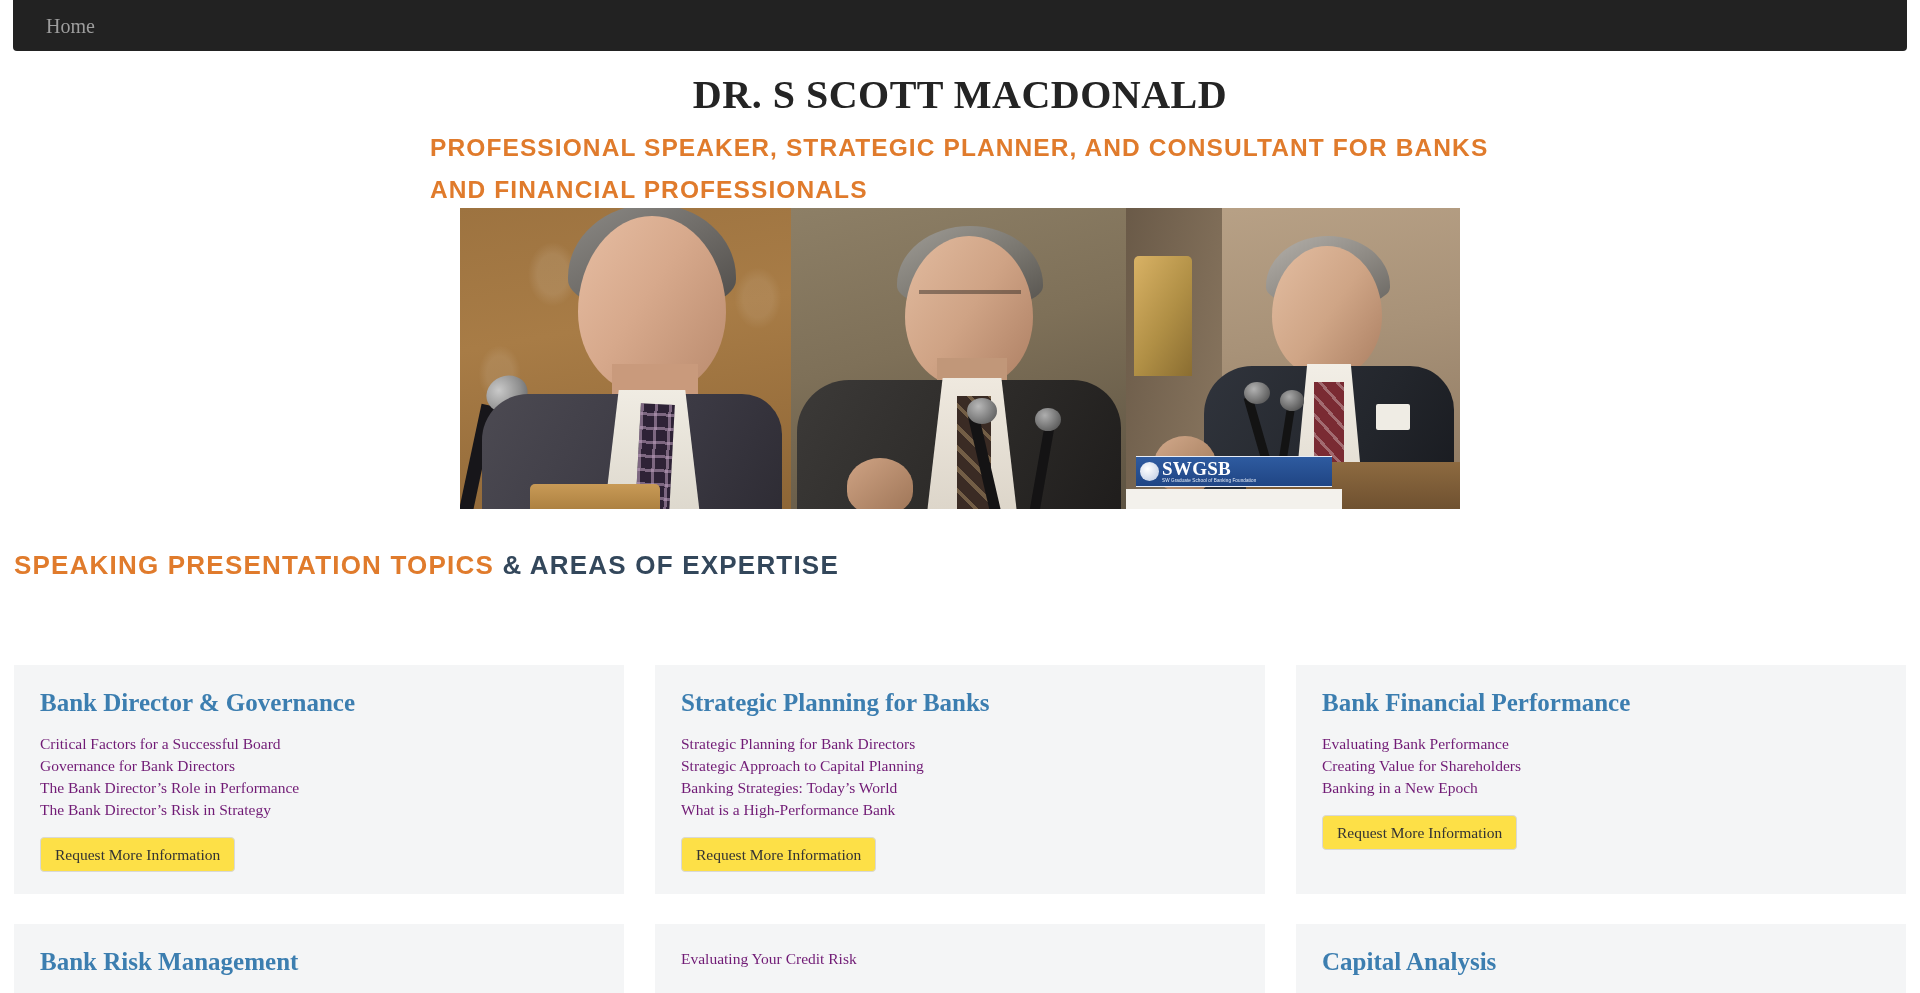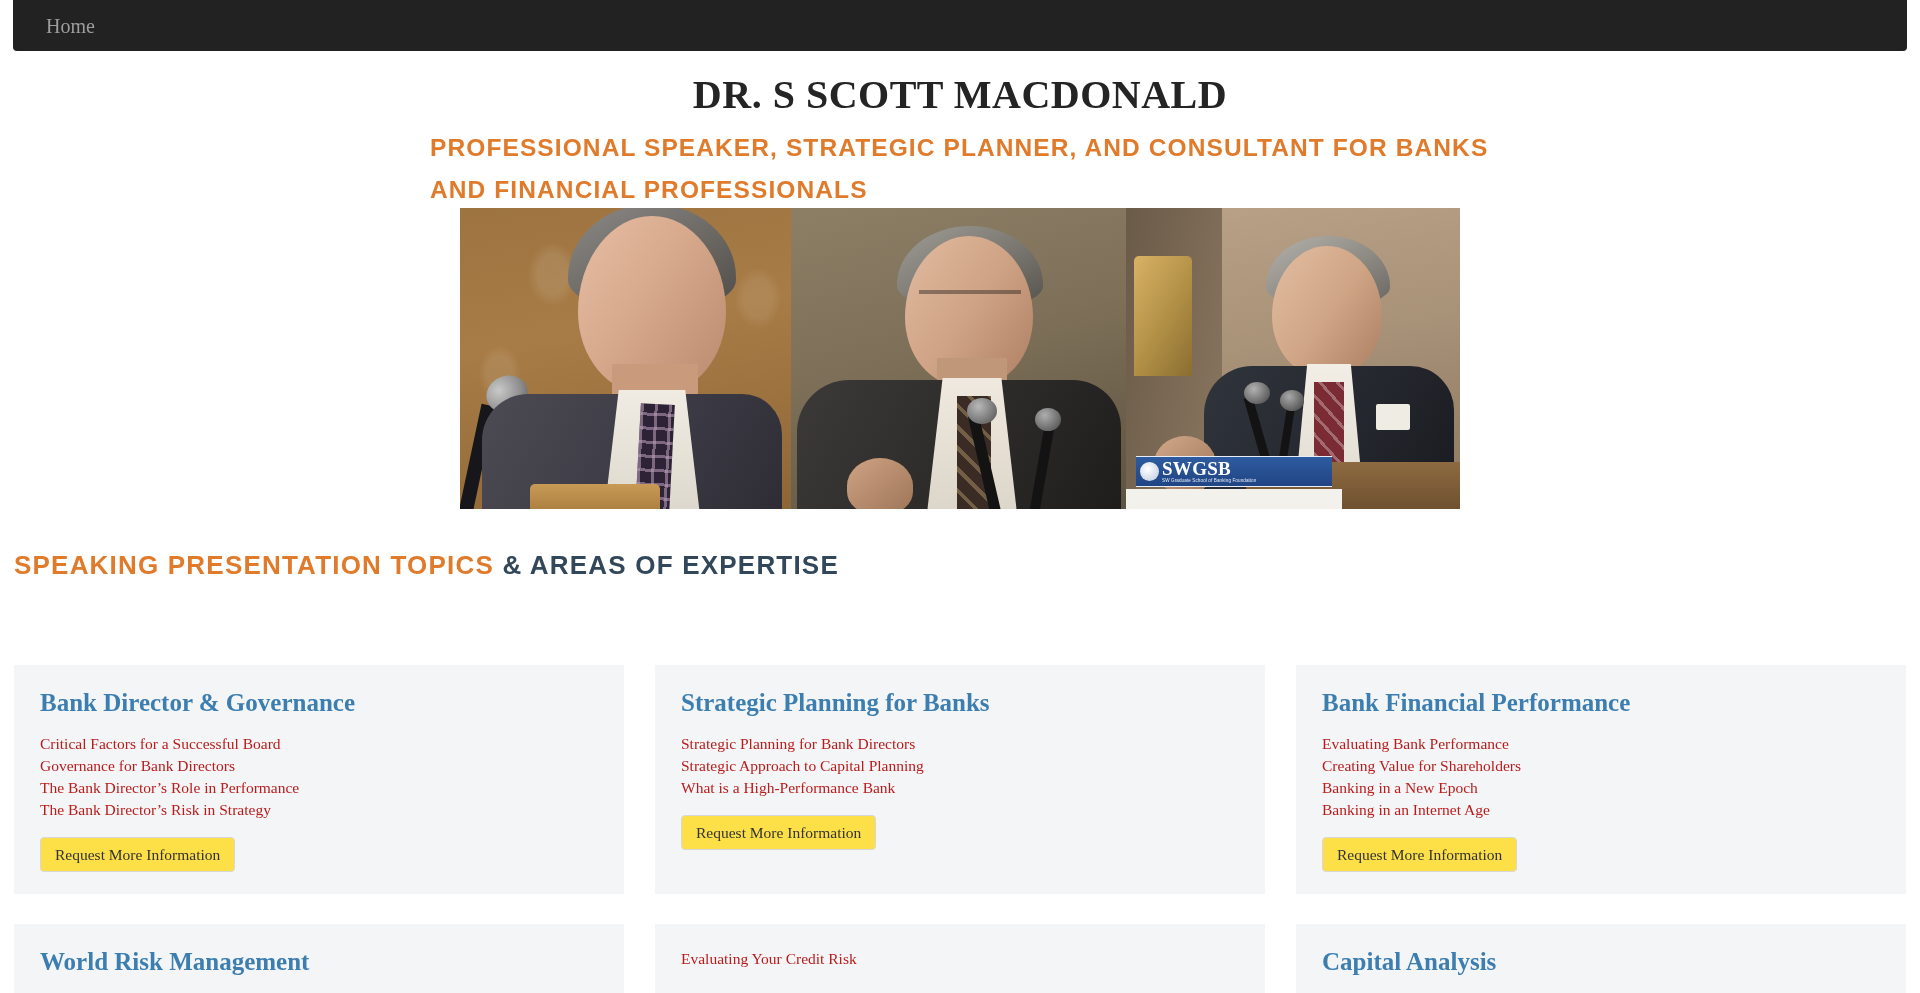--- a/index.html
+++ b/index.html
@@ -359,21 +359,21 @@
     font-size: 25px;
     line-height: 1.1;
     color: #3c7eb0;
     margin-bottom: 16px;
   }
   .card-list { list-style: none; }
   .card-list li {
     font-family: "Liberation Serif", "DejaVu Serif", serif;
     font-size: 15.5px;
     line-height: 22px;
-    color: #b91c1c;
+    color: #701a75;
   }
   .card-btn {
     display: inline-block;
     margin-top: 16px;
     background: #fde047;
     border: 1px solid #d8d8d8;
     border-radius: 4px;
     padding: 8px 14px;
     font-family: "Liberation Serif", "DejaVu Serif", serif;
     font-size: 15.5px;
@@ -460,30 +460,30 @@
 <main class="cards">
     <section class="card"><h4 class="card-title">Bank Director &amp; Governance</h4><ul class="card-list">
         <li>Critical Factors for a Successful Board</li>
         <li>Governance for Bank Directors</li>
         <li>The Bank Director’s Role in Performance</li>
         <li>The Bank Director’s Risk in Strategy</li>
       </ul><button class="card-btn">Request More Information</button></section>
     <section class="card"><h4 class="card-title">Strategic Planning for Banks</h4><ul class="card-list">
         <li>Strategic Planning for Bank Directors</li>
         <li>Strategic Approach to Capital Planning</li>
+        <li>Banking Strategies: Today’s World</li>
         <li>What is a High-Performance Bank</li>
       </ul><button class="card-btn">Request More Information</button></section>
     <section class="card"><h4 class="card-title">Bank Financial Performance</h4><ul class="card-list">
         <li>Evaluating Bank Performance</li>
         <li>Creating Value for Shareholders</li>
         <li>Banking in a New Epoch</li>
-        <li>Banking in an Internet Age</li>
       </ul><button class="card-btn">Request More Information</button></section>
     <section class="card">
-      <h4 class="card-title">World Risk Management</h4>
+      <h4 class="card-title">Bank Risk Management</h4>
       <ul class="card-list">
         <li>Enterprise Risk Management</li>
       </ul>
     </section>
     <section class="card">
       <ul class="card-list">
         <li>Evaluating Your Credit Risk</li>
       </ul>
     </section>
     <section class="card">

